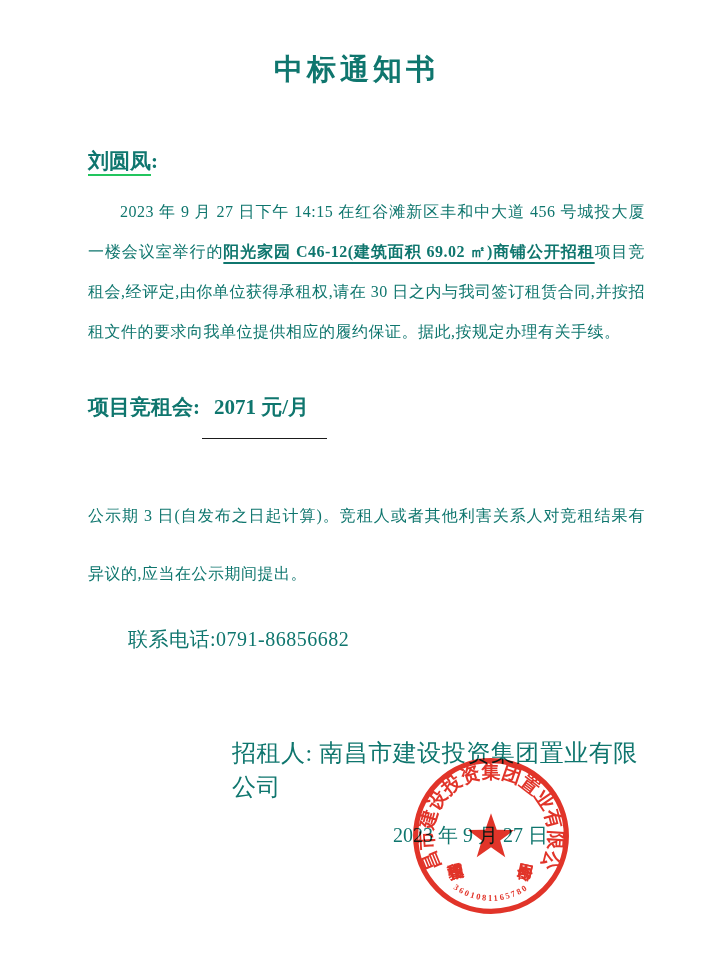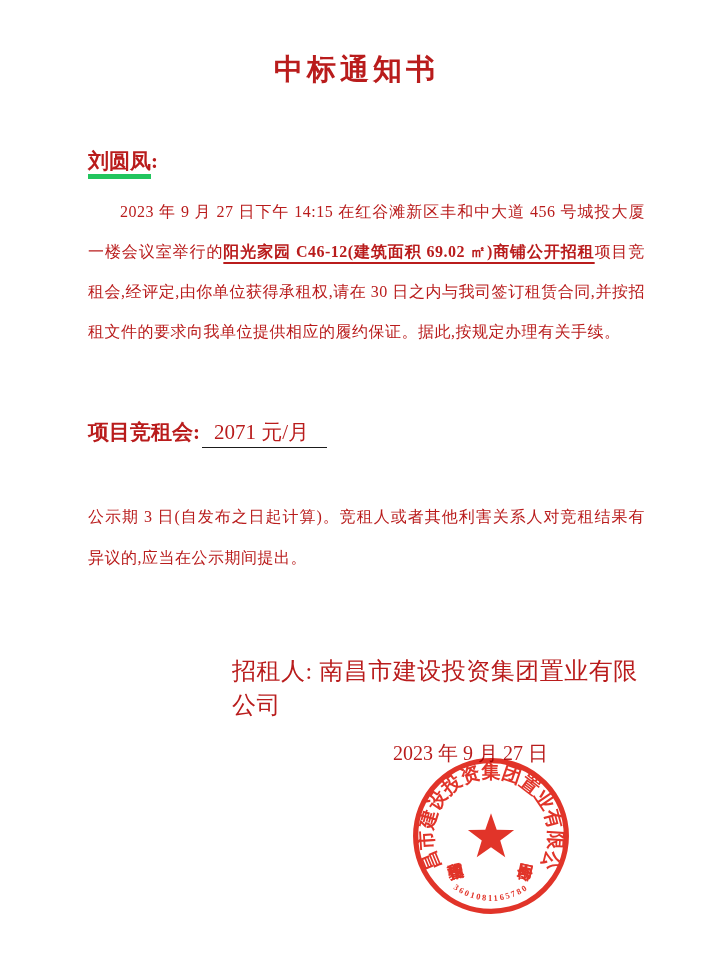--- a/index.html
+++ b/index.html
@@ -4,42 +4,42 @@
 <style>
   html, body { margin: 0; padding: 0; background: #ffffff; }
   .page {
     position: relative;
     width: 711px;
     height: 964px;
     margin: 0 auto;
     background: #ffffff;
     overflow: hidden;
     font-family: "Liberation Serif", "DejaVu Serif", serif;
-    color: #b91c1c;
+    color: #0f766e;
   }
   .content {
     padding: 0 66px 0 88px; 
   }
   .doc-title {
     margin-top: 50px;
     text-align: center;
     transform: translateX(-10px);
     font-size: 29px;
     font-weight: bold;
     letter-spacing: 4px;
     line-height: 38px;
   }
   .addressee {
     margin-top: 58px;
     font-size: 21px;
     font-weight: bold;
     line-height: 30px;
   }
   .addressee .name {
-    border-bottom: 5px solid #22c55e;
+    border-bottom: 2px solid #22c55e;
     padding-bottom: 1px;
   }
   .para {
     font-size: 16px;
     line-height: 40px;
     text-align: justify;
     word-break: break-all;
     letter-spacing: 0.5px;
   }
   .para-main {
@@ -53,29 +53,28 @@
     text-decoration-thickness: 1.5px;
   }
   .result-line {
     margin-top: 40px;
     font-size: 21px;
     line-height: 30px;
   }
   .result-label { font-weight: bold; }
   .result-value {
     display: inline-block;
-    font-weight: normal;
+    font-weight: bold;
     border-bottom: 1.5px solid #1b1b1b;
-    padding: 0 18px 0 12px;
+    padding: 0 18px 16px 12px;
     margin-left: 2px;
-    margin-top: 25px;
   }
   .notice {
     margin-top: 48px;
-    line-height: 41px;
+    line-height: 58px;
   }
   .indent-line {
     font-size: 20px;
     line-height: 41px;
     text-indent: 2em;
     letter-spacing: 0.5px;
   }
   .footer-lessor {
     margin-top: 76px;
     margin-left: 144px;
@@ -118,20 +117,21 @@
     <p class="para para-main">
       <span>2023 年 9 月 27 日下午 14:15 在红谷滩新区丰和中大道 456 号城投大厦一楼会议室举行的</span><span class="hl">阳光家园 C46-12(建筑面积 69.02 ㎡)商铺公开招租</span><span>项目竞租会,经评定,由你单位获得承租权,请在 30 日之内与我司签订租赁合同,并按招租文件的要求向我单位提供相应的履约保证。据此,按规定办理有关手续。</span>
     </p>
 
     <div class="result-line">
       <span class="result-label">项目竞租会:</span><span class="result-value">2071 元/月</span>
     </div>
 
     <p class="para notice first">公示期 3 日(自发布之日起计算)。竞租人或者其他利害关系人对竞租结果有异议的,应当在公示期间提出。</p>
 
+    <div class="indent-line">联系电话:0791-86856682</div>
 
     <div class="footer-lessor">招租人: 南昌市建设投资集团置业有限公司</div>
     <div class="footer-date">2023 年 9 月 27 日</div>
   </div>
 
   <svg class="seal" viewBox="0 0 200 200" xmlns="http://www.w3.org/2000/svg" aria-hidden="true">
 
     <circle cx="100" cy="100" r="93" fill="none" stroke="#e02b20" stroke-width="6.5"></circle>
 
     <defs>

